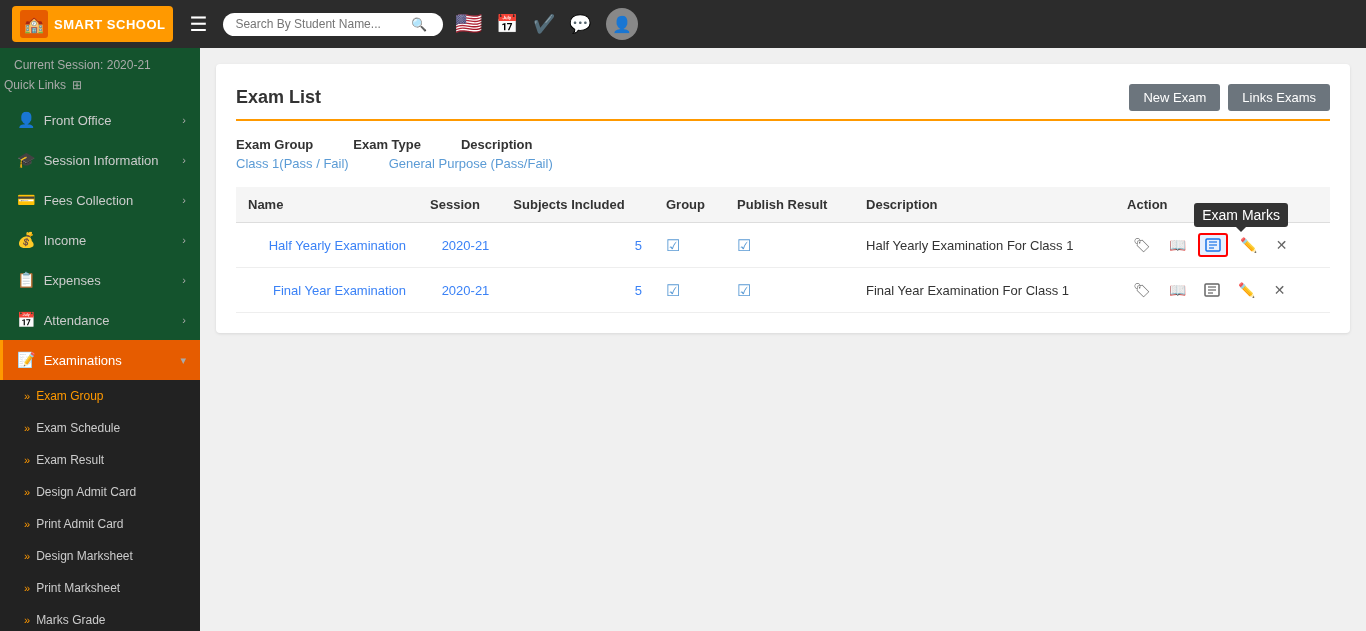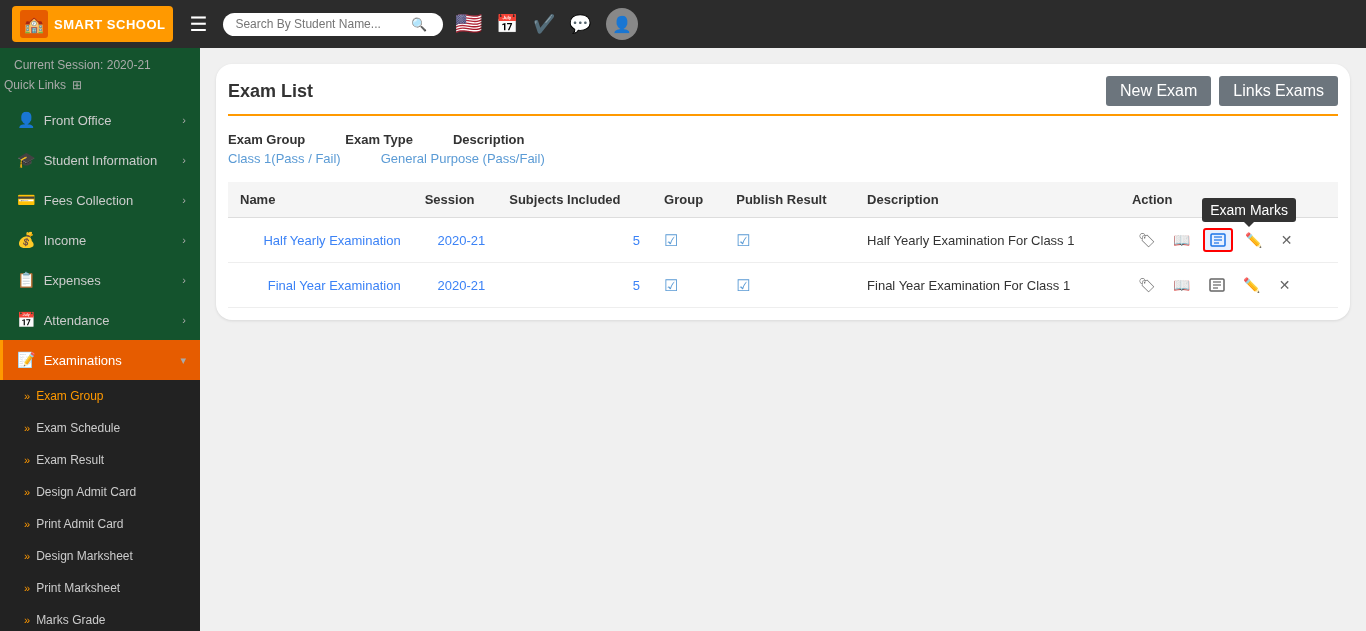--- a/index.html
+++ b/index.html
@@ -149,22 +149,22 @@
 
     
     .content {
       flex: 1;
       overflow: auto;
       padding: 16px;
       background: #f0f0f0;
     }
     .card {
       background: #fff;
-      border-radius: 16px;
-      padding: 12px;
+      border-radius: 4px;
+      padding: 20px;
       box-shadow: 0 1px 3px rgba(0,0,0,0.1);
     }
     .card-header {
       display: flex;
       align-items: center;
       justify-content: space-between;
       margin-bottom: 16px;
       border-bottom: 2px solid #f90;
       padding-bottom: 8px;
     }
@@ -175,21 +175,21 @@
     }
     .header-buttons {
       display: flex;
       gap: 8px;
     }
     .btn {
       padding: 6px 14px;
       border: none;
       border-radius: 3px;
       cursor: pointer;
-      font-size: 16px;
+      font-size: 13px;
       font-weight: 500;
     }
     .btn-primary {
       background: #6c757d;
       color: #fff;
     }
 
     .exam-meta {
       margin-bottom: 16px;
     }
@@ -314,21 +314,21 @@
     <div class="sidebar-menu-item">
       <div class="item-left">
         <span class="item-icon">👤</span>
         <span>Front Office</span>
       </div>
       <span class="sidebar-chevron">›</span>
     </div>
     <div class="sidebar-menu-item">
       <div class="item-left">
         <span class="item-icon">🎓</span>
-        <span>Student Information</span>
+        <span>Session Information</span>
       </div>
       <span class="sidebar-chevron">›</span>
     </div>
     <div class="sidebar-menu-item">
       <div class="item-left">
         <span class="item-icon">💳</span>
         <span>Fees Collection</span>
       </div>
       <span class="sidebar-chevron">›</span>
     </div>

